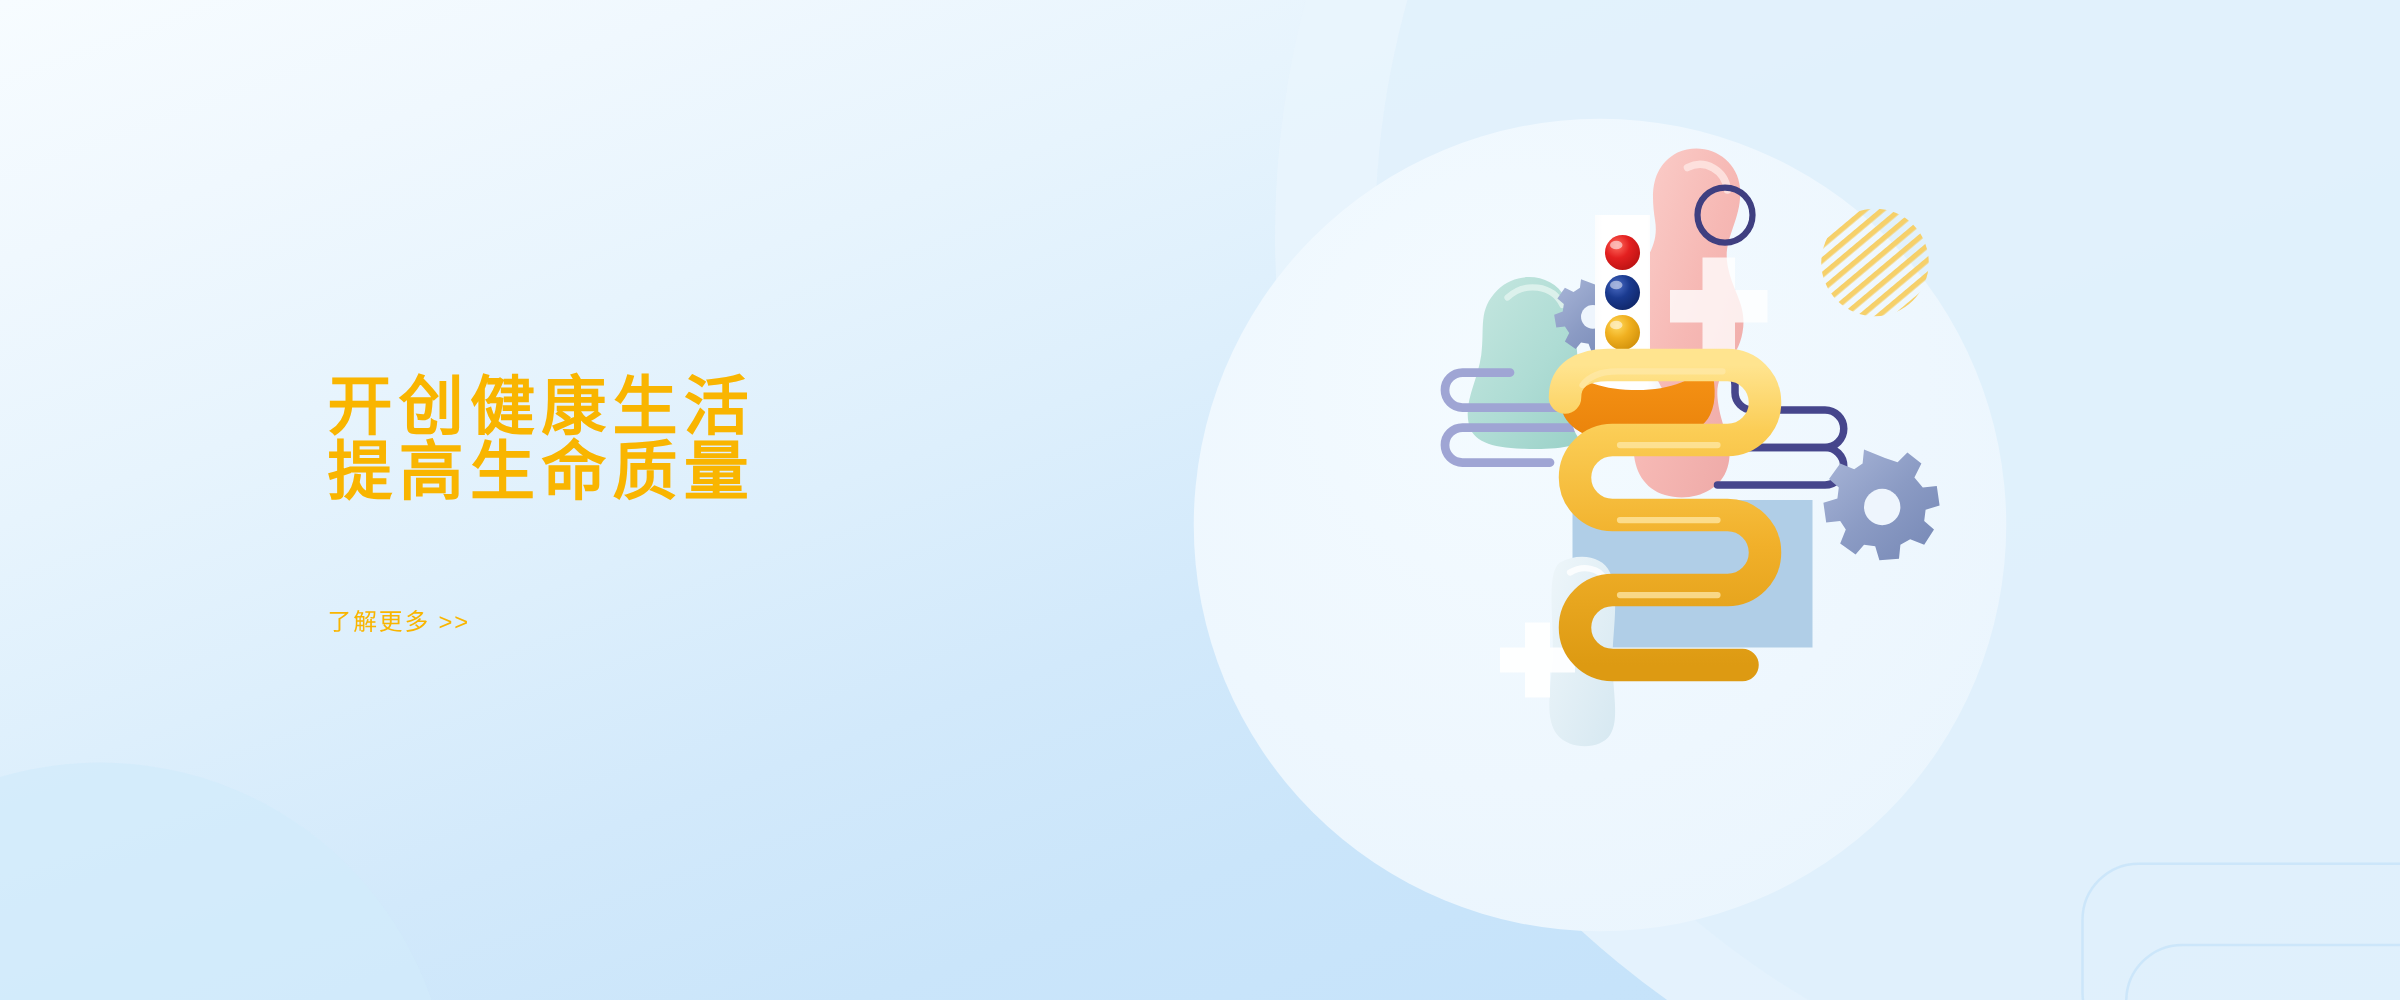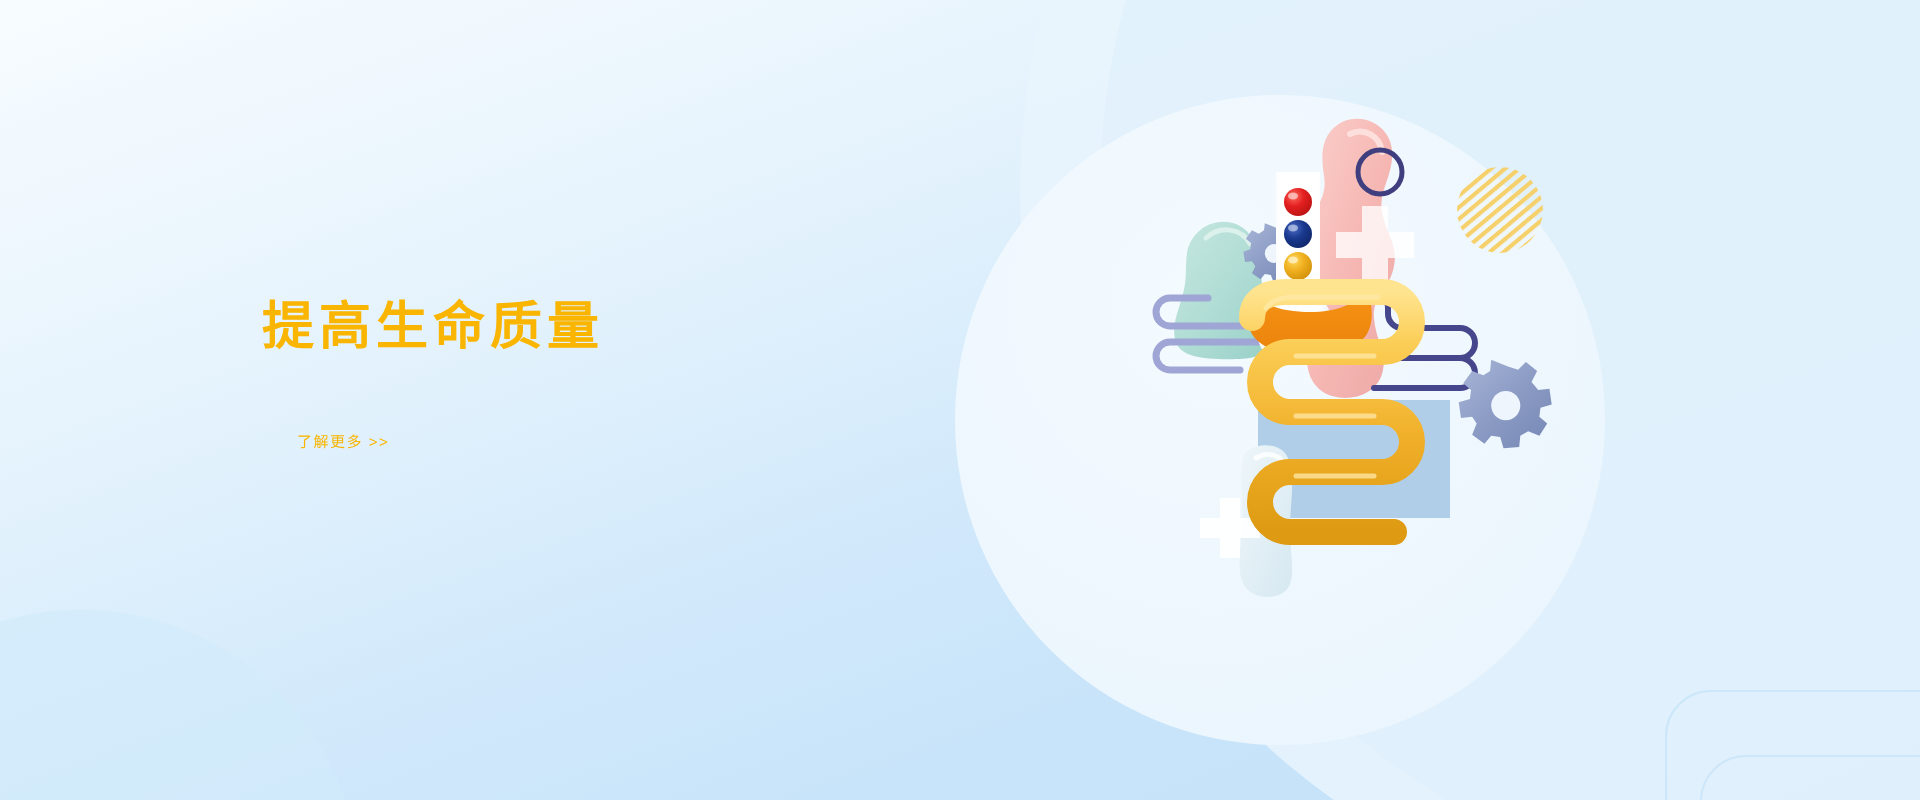--- a/index.html
+++ b/index.html
@@ -79,25 +79,24 @@
     font-weight:bold;
     letter-spacing:5px;
     line-height:1.0;
     white-space:nowrap;
   }
   .headline.l2{}
   .more-link{
     display:inline-block;
     margin-top:78px;
     color:#f9b500;
-    font-size:15px;
+    font-size:19px;
     letter-spacing:1.5px;
     text-decoration:none;
     cursor:pointer;
-    margin-left:35px;
   }
 
   
   .art{
     position:absolute;
     left:1080px;top:110px;
     width:520px;height:600px;
   }
   .art svg{display:block;width:520px;height:600px;}
 </style>
@@ -309,17 +308,18 @@
         <path d="M186 198 c6,-8 16,-11 28,-11 h84"></path>
         <path d="M216 246 h78"></path>
         <path d="M216 306 h78"></path>
         <path d="M216 366 h78"></path>
       </g>
 
     </svg>
   </div>
 
   <div class="copy">
+    <div class="headline l1">开创健康生活</div>
     <div class="headline l2">提高生命质量</div>
     <a class="more-link" href="#">了解更多 &gt;&gt;</a>
   </div>
 
 </div>
 
 </body></html>

